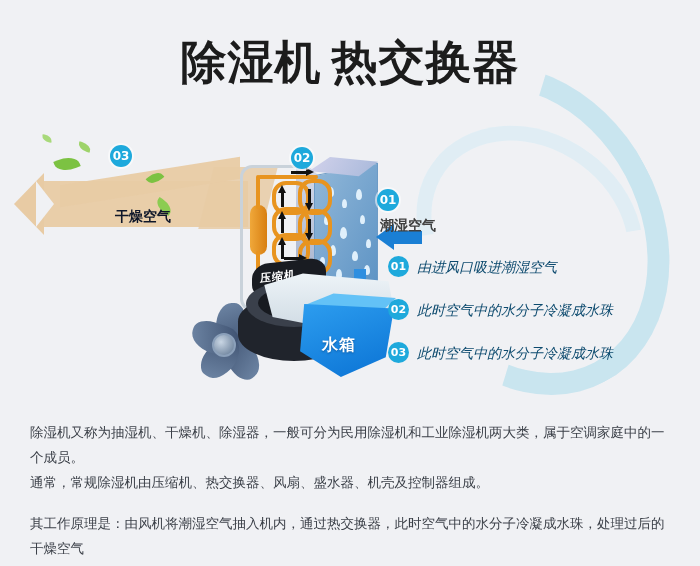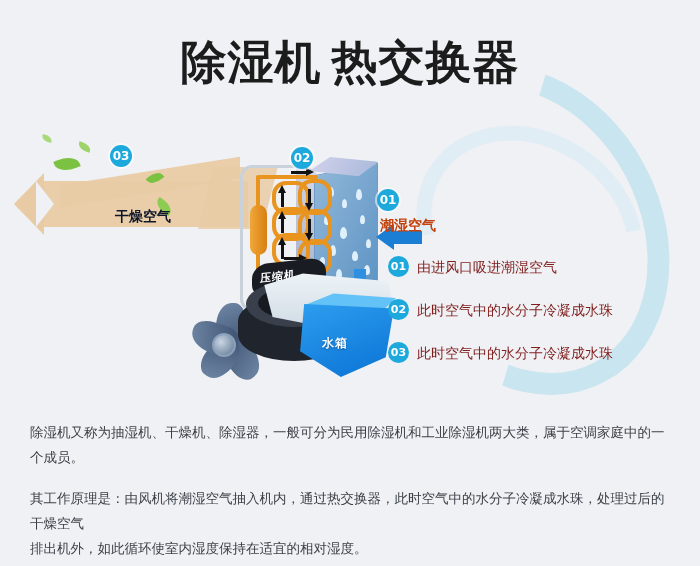--- a/index.html
+++ b/index.html
@@ -152,21 +152,21 @@
   }
   .tank-top{
     position:absolute;left:58px;top:140px;
     width:104px;height:28px;
     background:#5cc0f7;
     clip-path:polygon(10% 44%,38% 2%,98% 18%,82% 74%);
     opacity:.95;
   }
   .tank-label{
     position:absolute;left:86px;top:182px;
-    color:#ffffff;font-size:12px;font-weight:bold;
+    color:#ffffff;font-size:16px;font-weight:bold;
     letter-spacing:1px;
     text-shadow:0 1px 2px rgba(0,60,120,.6);
     font-family:"DejaVu Sans","Liberation Sans",sans-serif;
   }
 
   
   .evap{
     position:absolute;left:78px;top:16px;
     width:62px;height:128px;
     background:linear-gradient(120deg,#8fb6d8,#5d93c4);
@@ -281,21 +281,21 @@
     display:flex;align-items:center;justify-content:center;
     font-family:"DejaVu Sans","Liberation Sans",sans-serif;
     box-shadow:0 0 0 2px rgba(255,255,255,.55);
   }
 
   .cap{
     position:absolute;
     color:#0f172a;font-size:14px;font-weight:bold;
     font-family:"DejaVu Sans","Liberation Sans",sans-serif;
   }
-  .cap.blue{color:#c2410c;}
+  .cap.blue{color:#404040;}
 
   .bubble{
     position:absolute;
     padding:3px 8px;
     border:1.5px solid #52b6dd;
     border-radius:11px;
     background:#ffffff;
     color:#2d8fba;
     font-size:12px;
     font-family:"DejaVu Sans","Liberation Sans",sans-serif;
@@ -318,23 +318,24 @@
   .legend-row .badge-s{
     position:relative;
     width:21px;height:21px;border-radius:50%;
     background:#1ea9dc;color:#fff;
     font-size:11px;font-weight:bold;
     display:flex;align-items:center;justify-content:center;
     flex:0 0 auto;margin-right:8px;
     font-family:"DejaVu Sans","Liberation Sans",sans-serif;
   }
   .legend-row .ltext{
-    color:#7f1d1d;font-size:14px;line-height:18px;
+    color:#0c4a6e;font-size:14px;line-height:18px;
     font-family:"DejaVu Sans","Liberation Sans",sans-serif;
     white-space:nowrap;
+    font-style:italic;
   }
 
   
   .body-copy{
     position:absolute;left:30px;top:420px;width:644px;
     color:#3a3f47;
     font-size:13.5px;
     line-height:25px;
     font-family:"DejaVu Sans","Liberation Sans",sans-serif;
   }
@@ -465,20 +466,21 @@
     </div>
     <div class="legend-row">
       <div class="badge-s">03</div>
       <div class="ltext">此时空气中的水分子冷凝成水珠</div>
     </div>
   </div>
 
   <div class="body-copy">
     <p class="para">
       <span class="ln">除湿机又称为抽湿机、干燥机、除湿器，一般可分为民用除湿机和工业除湿机两大类，属于空调家庭中的一个成员。</span>
+      <span class="ln">通常，常规除湿机由压缩机、热交换器、风扇、盛水器、机壳及控制器组成。</span>
     </p>
     <p class="para">
       <span class="ln">其工作原理是：由风机将潮湿空气抽入机内，通过热交换器，此时空气中的水分子冷凝成水珠，处理过后的干燥空气</span>
       <span class="ln">排出机外，如此循环使室内湿度保持在适宜的相对湿度。</span>
     </p>
   </div>
 
 </div>
 
 </body></html>

